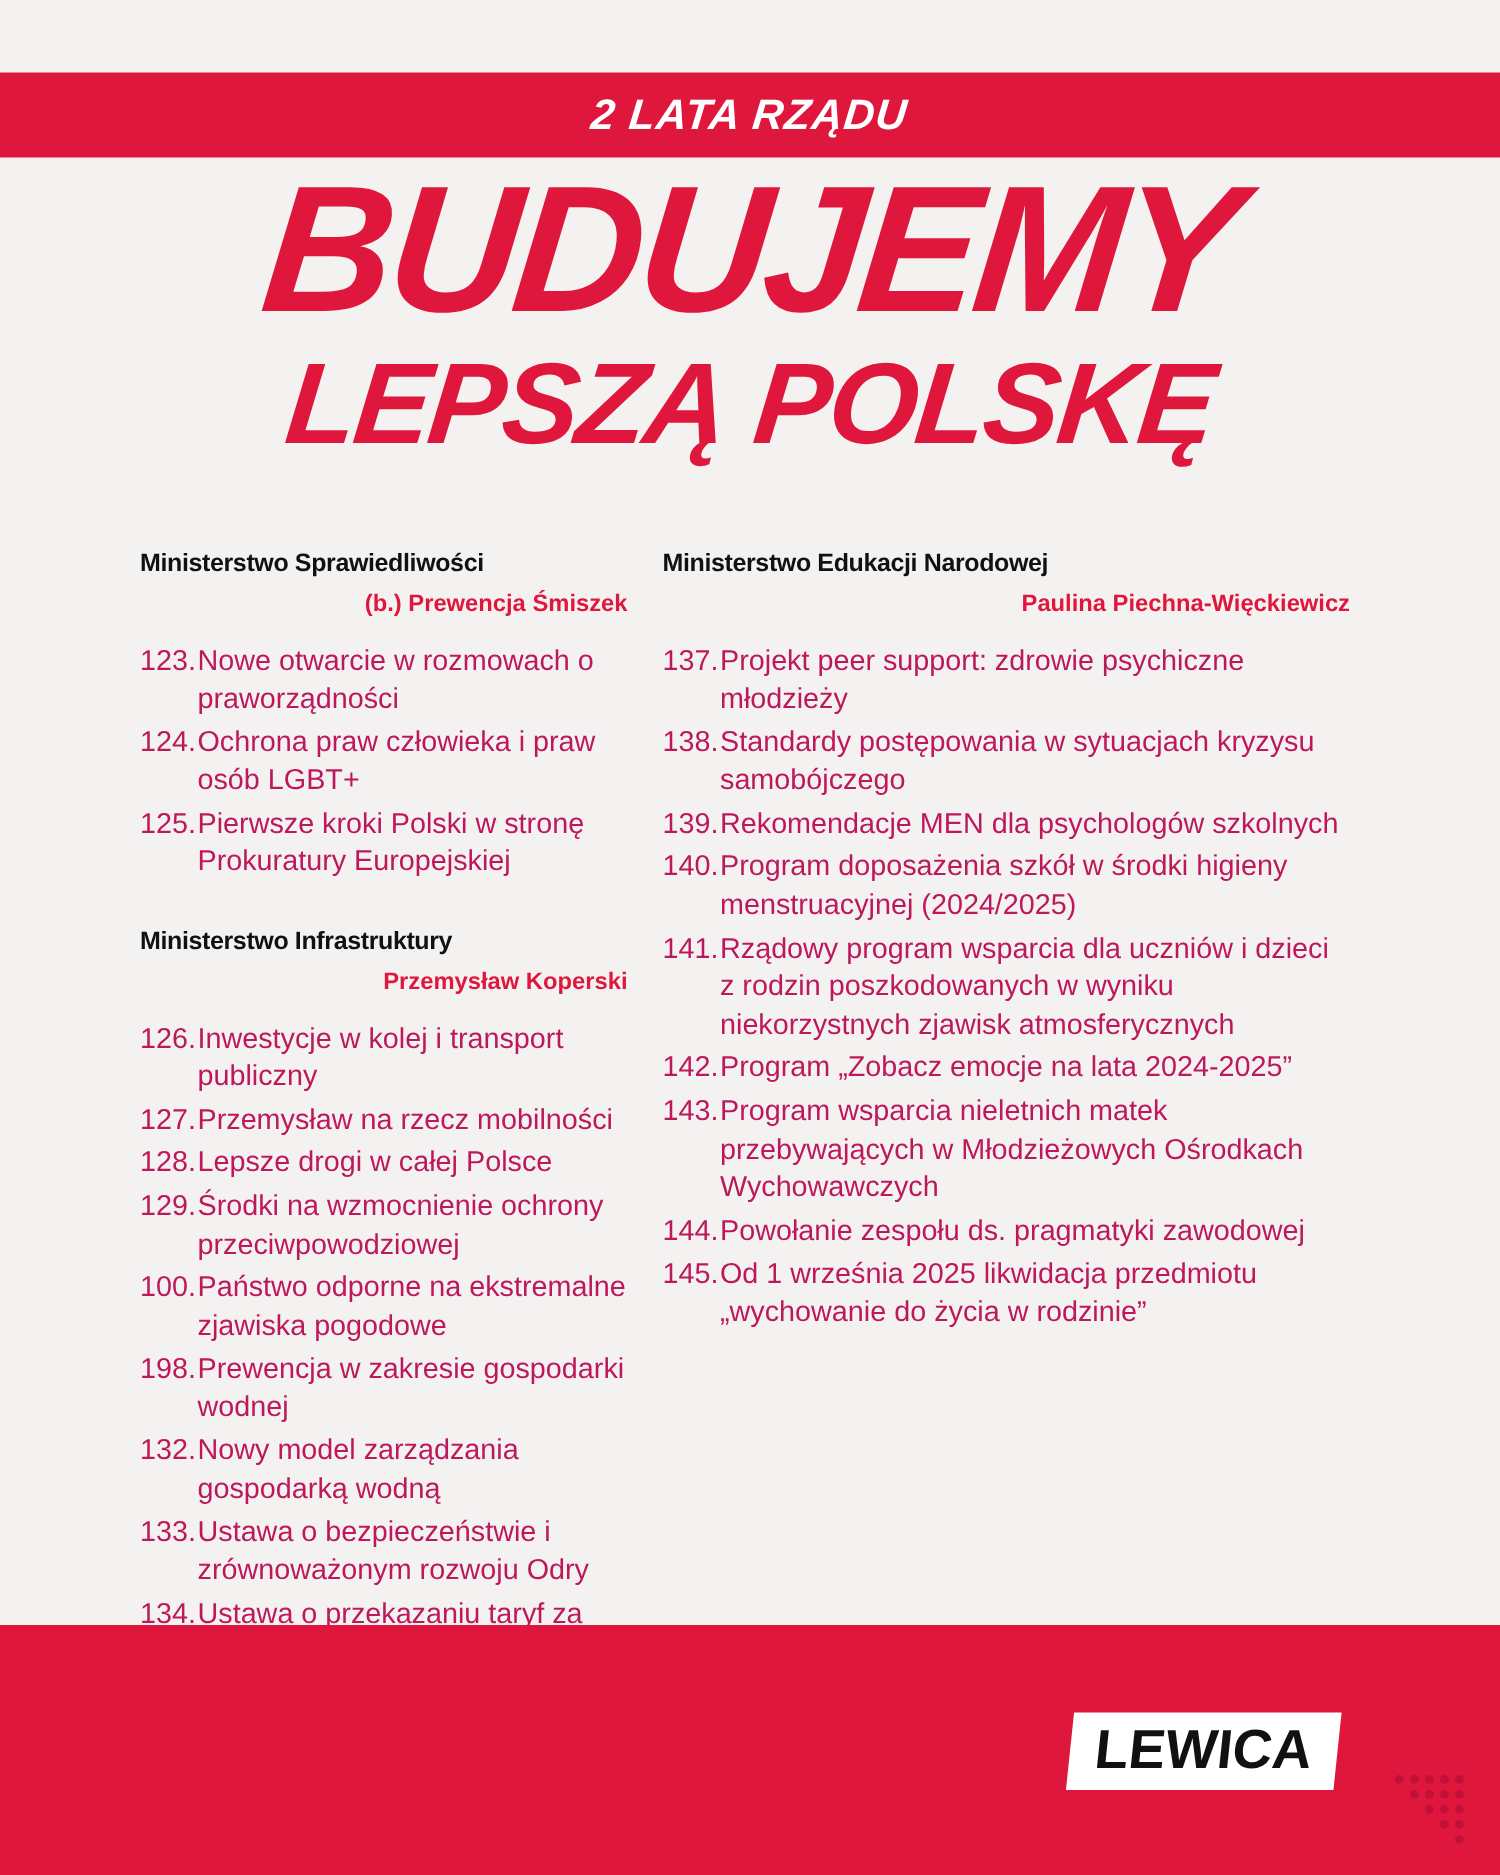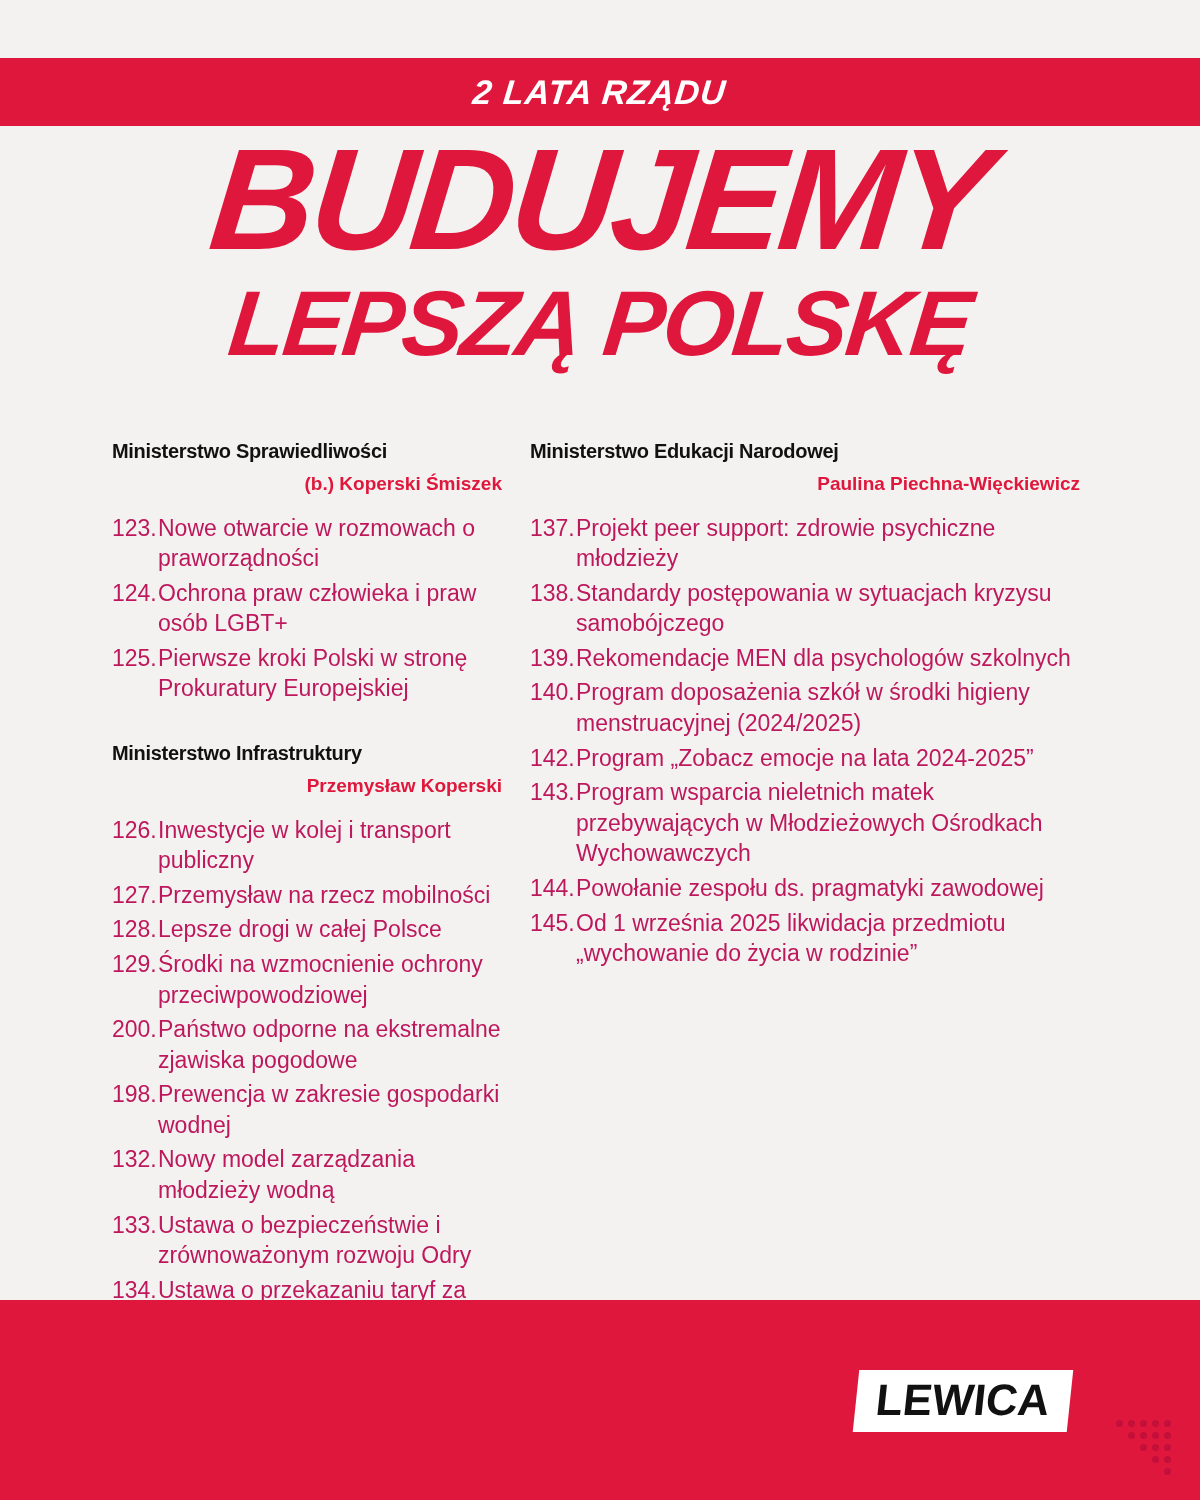--- a/index.html
+++ b/index.html
@@ -184,21 +184,21 @@
   </div>
 
   <div class="headline">
     <span class="headline-1">BUDUJEMY</span>
     <span class="headline-2">LEPSZĄ POLSKĘ</span>
   </div>
 
   <div class="columns">
     <div class="col col-left" id="left-col">
         <div class="ministry-title">Ministerstwo Sprawiedliwości</div>
-        <div class="person">(b.) Koperski Śmiszek</div>
+        <div class="person">(b.) Prewencja Śmiszek</div>
         <ul class="items">
           <li>
             <span class="num">123.</span>
             <span class="txt">Nowe otwarcie w rozmowach o praworządności</span>
           </li>
           <li>
             <span class="num">124.</span>
             <span class="txt">Ochrona praw człowieka i praw osób LGBT+</span>
           </li>
           <li>
@@ -220,30 +220,30 @@
           </li>
           <li>
             <span class="num">128.</span>
             <span class="txt">Lepsze drogi w całej Polsce</span>
           </li>
           <li>
             <span class="num">129.</span>
             <span class="txt">Środki na wzmocnienie ochrony przeciwpowodziowej</span>
           </li>
           <li>
-            <span class="num">200.</span>
+            <span class="num">100.</span>
             <span class="txt">Państwo odporne na ekstremalne zjawiska pogodowe</span>
           </li>
           <li>
             <span class="num">198.</span>
             <span class="txt">Prewencja w zakresie gospodarki wodnej</span>
           </li>
           <li>
             <span class="num">132.</span>
-            <span class="txt">Nowy model zarządzania młodzieży wodną</span>
+            <span class="txt">Nowy model zarządzania gospodarką wodną</span>
           </li>
           <li>
             <span class="num">133.</span>
             <span class="txt">Ustawa o bezpieczeństwie i zrównoważonym rozwoju Odry</span>
           </li>
           <li>
             <span class="num">134.</span>
             <span class="txt">Ustawa o przekazaniu taryf za wodę do gmin i obniżeniu ceny 1m³</span>
           </li>
           <li>
@@ -268,20 +268,24 @@
             <span class="num">138.</span>
             <span class="txt">Standardy postępowania w sytuacjach kryzysu samobójczego</span>
           </li>
           <li>
             <span class="num">139.</span>
             <span class="txt">Rekomendacje MEN dla psychologów szkolnych</span>
           </li>
           <li>
             <span class="num">140.</span>
             <span class="txt">Program doposażenia szkół w środki higieny menstruacyjnej (2024/2025)</span>
+          </li>
+          <li>
+            <span class="num">141.</span>
+            <span class="txt">Rządowy program wsparcia dla uczniów i dzieci z rodzin poszkodowanych w wyniku niekorzystnych zjawisk atmosferycznych</span>
           </li>
           <li>
             <span class="num">142.</span>
             <span class="txt">Program „Zobacz emocje na lata 2024-2025”</span>
           </li>
           <li>
             <span class="num">143.</span>
             <span class="txt">Program wsparcia nieletnich matek przebywających w Młodzieżowych Ośrodkach Wychowawczych</span>
           </li>
           <li>

